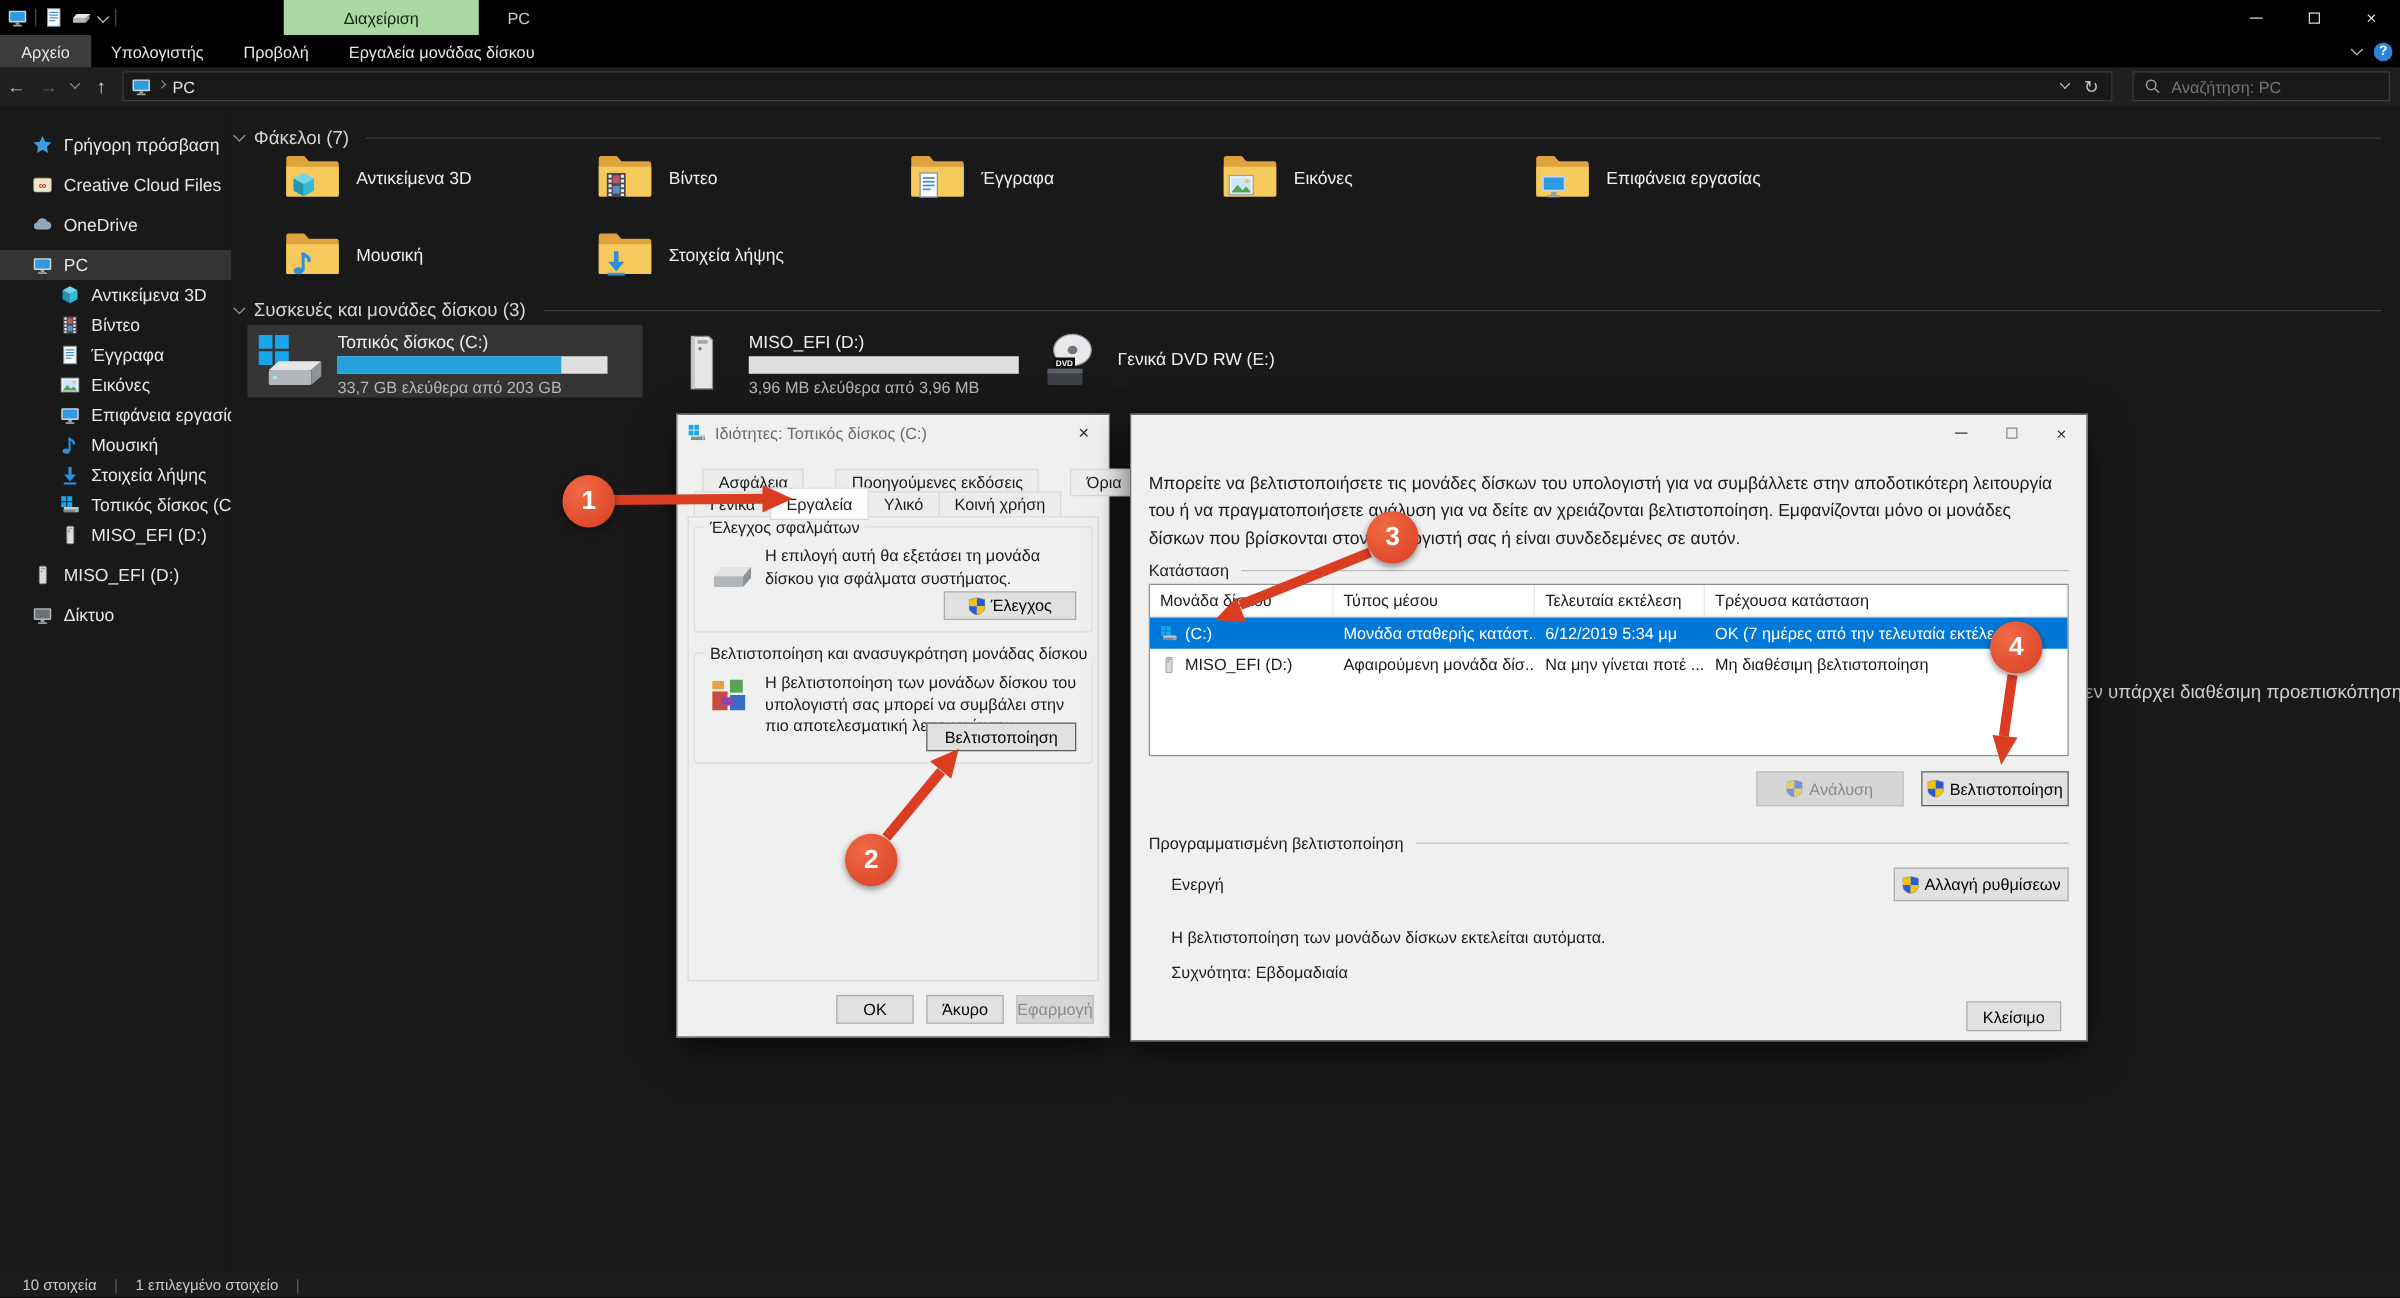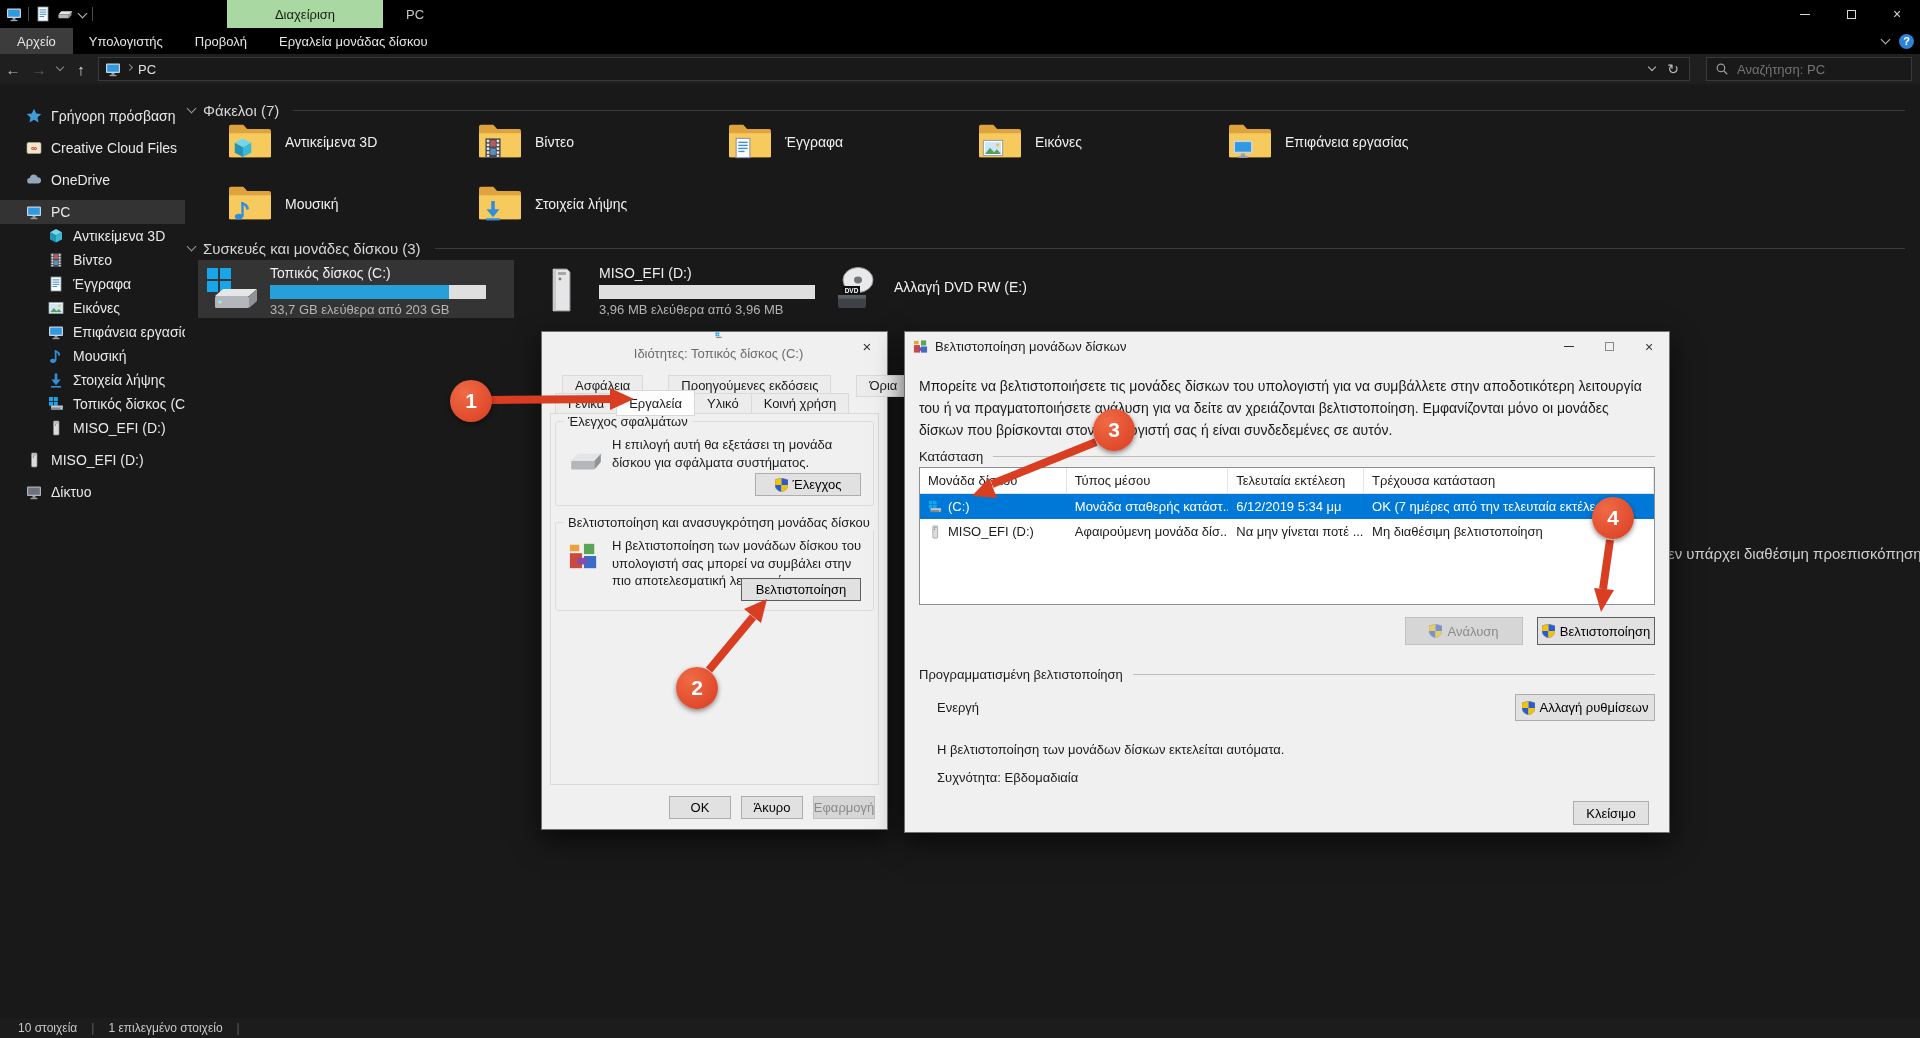--- a/index.html
+++ b/index.html
@@ -71,21 +71,21 @@
   .dlg { position:absolute; background:#f0f0f0; border:1px solid #6f6f6f; box-shadow:0 10px 26px rgba(0,0,0,.65); }
   .dlg-title { position:absolute; left:0; top:0; right:0; height:29px; display:flex; align-items:center; gap:7px; padding-left:8px; font-size:13px; }
   .dlg-close { position:absolute; top:0; right:0; width:40px; height:29px; display:flex; align-items:center; justify-content:center; font-size:15px; color:#333; }
   .btn { display:inline-flex; align-items:center; justify-content:center; gap:5px; background:#e1e1e1; border:1px solid #adadad; font-size:13px; color:#000; font-family:"Liberation Sans",sans-serif; }
   .btn.primary { border-color:#5e5e5e; }
   .btn.disabled { background:#d6d6d6; border-color:#c0c0c0; color:#8a8a8a; }
   .btn.disabled svg { opacity:.55; }
 
   
   .props { left:541px; top:331px; width:347px; height:499px; z-index:40; }
-  .props .dlg-title { color:#6a6a6a;flex-direction:column; }
+  .props .dlg-title { color:#6a6a6a; }
   .tabrow { position:absolute; display:flex; }
   .tabrow.r1 { left:20px; top:43px;gap:26px; }
   .tabrow.r2 { left:13px; top:61px; }
   .ptab { font-size:13px; color:#1b1b1b; background:#ececec; border:1px solid #d9d9d9; padding:2px 12px 3px; margin-right:-1px; white-space:nowrap; }
   .ptab.active { background:#fdfdfd; position:relative; top:-3px; padding-top:5px; padding-bottom:4px; z-index:3; }
   .tabpage { position:absolute; left:8px; right:8px; top:81px; bottom:44px; border:1px solid #d9d9d9; background:#f0f0f0; }
   .groupbox { position:absolute; left:13px; right:13px; border:1px solid #dcdcdc; border-radius:3px; }
   .gb-label { position:absolute; top:-8px; left:8px; background:#f0f0f0; padding:0 4px; font-size:13px; color:#1b1b1b; white-space:nowrap; }
   .gb-text { position:absolute; left:56px; right:6px; top:14px; font-size:13px; color:#1b1b1b; line-height:1.35; }
   .gb-btn { position:absolute; right:12px; bottom:9px; height:23px; }
@@ -517,21 +517,21 @@
       <span class="d-name">MISO_EFI (D:)</span>
       <div class="d-bar">
           <div class="d-fill" style="width: 0%;"></div>
         </div>
       <span class="d-info">3,96 MB ελεύθερα από 3,96 MB</span>
     </div>
     <div class="dtile" style="left:637px;top:176px;width:260px">
       <svg class="d-ic" width="52" height="48">
           <use href="#s-dvd"></use>
         </svg>
-      <span class="d-name" style="top:19px">Αλλαγή DVD RW (E:)</span>
+      <span class="d-name" style="top:19px">Γενικά DVD RW (E:)</span>
     </div>
 
     <div class="preview-text">Δεν υπάρχει διαθέσιμη προεπισκόπηση.</div>
   </div>
 
   <div class="statusbar">
     <span>10 στοιχεία</span>
     <span class="sep">|</span>
     <span>1 επιλεγμένο στοιχείο</span>
     <span class="sep">|</span>
@@ -585,26 +585,20 @@
     </div>
 
     <div class="pbtns">
       <button class="btn">OK</button>
       <button class="btn">Άκυρο</button>
       <button class="btn disabled">Εφαρμογή</button>
     </div>
   </div>
 
   <div class="dlg optimize">
-    <div class="dlg-title">
-      <svg width="15" height="15">
-          <use href="#s-defrag"></use>
-        </svg>
-      <span>Βελτιστοποίηση μονάδων δίσκων</span>
-    </div>
     <div class="opt-caps">
       <div class="opt-cap">
           <span class="minbar" style="background:#333"></span>
         </div>
       <div class="opt-cap">
           <span class="maxbox lt"></span>
         </div>
       <div class="opt-cap">×</div>
     </div>
 

